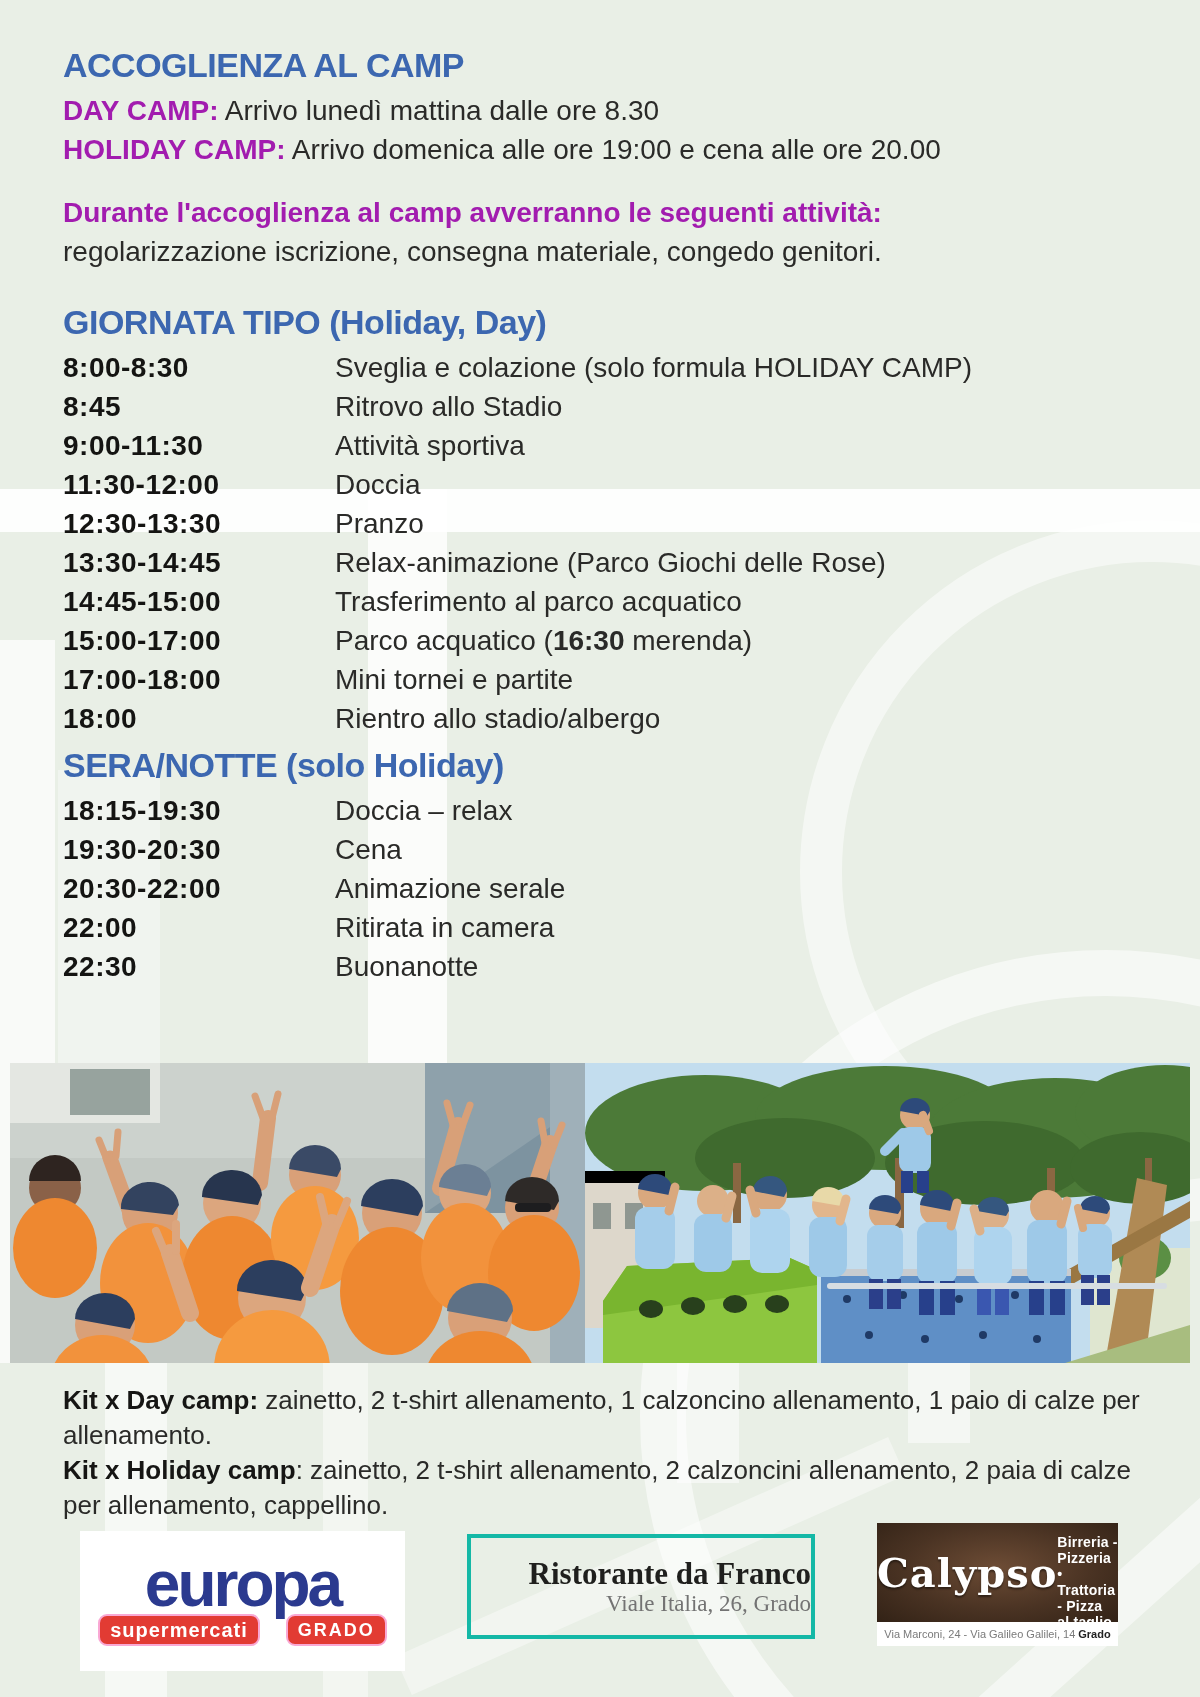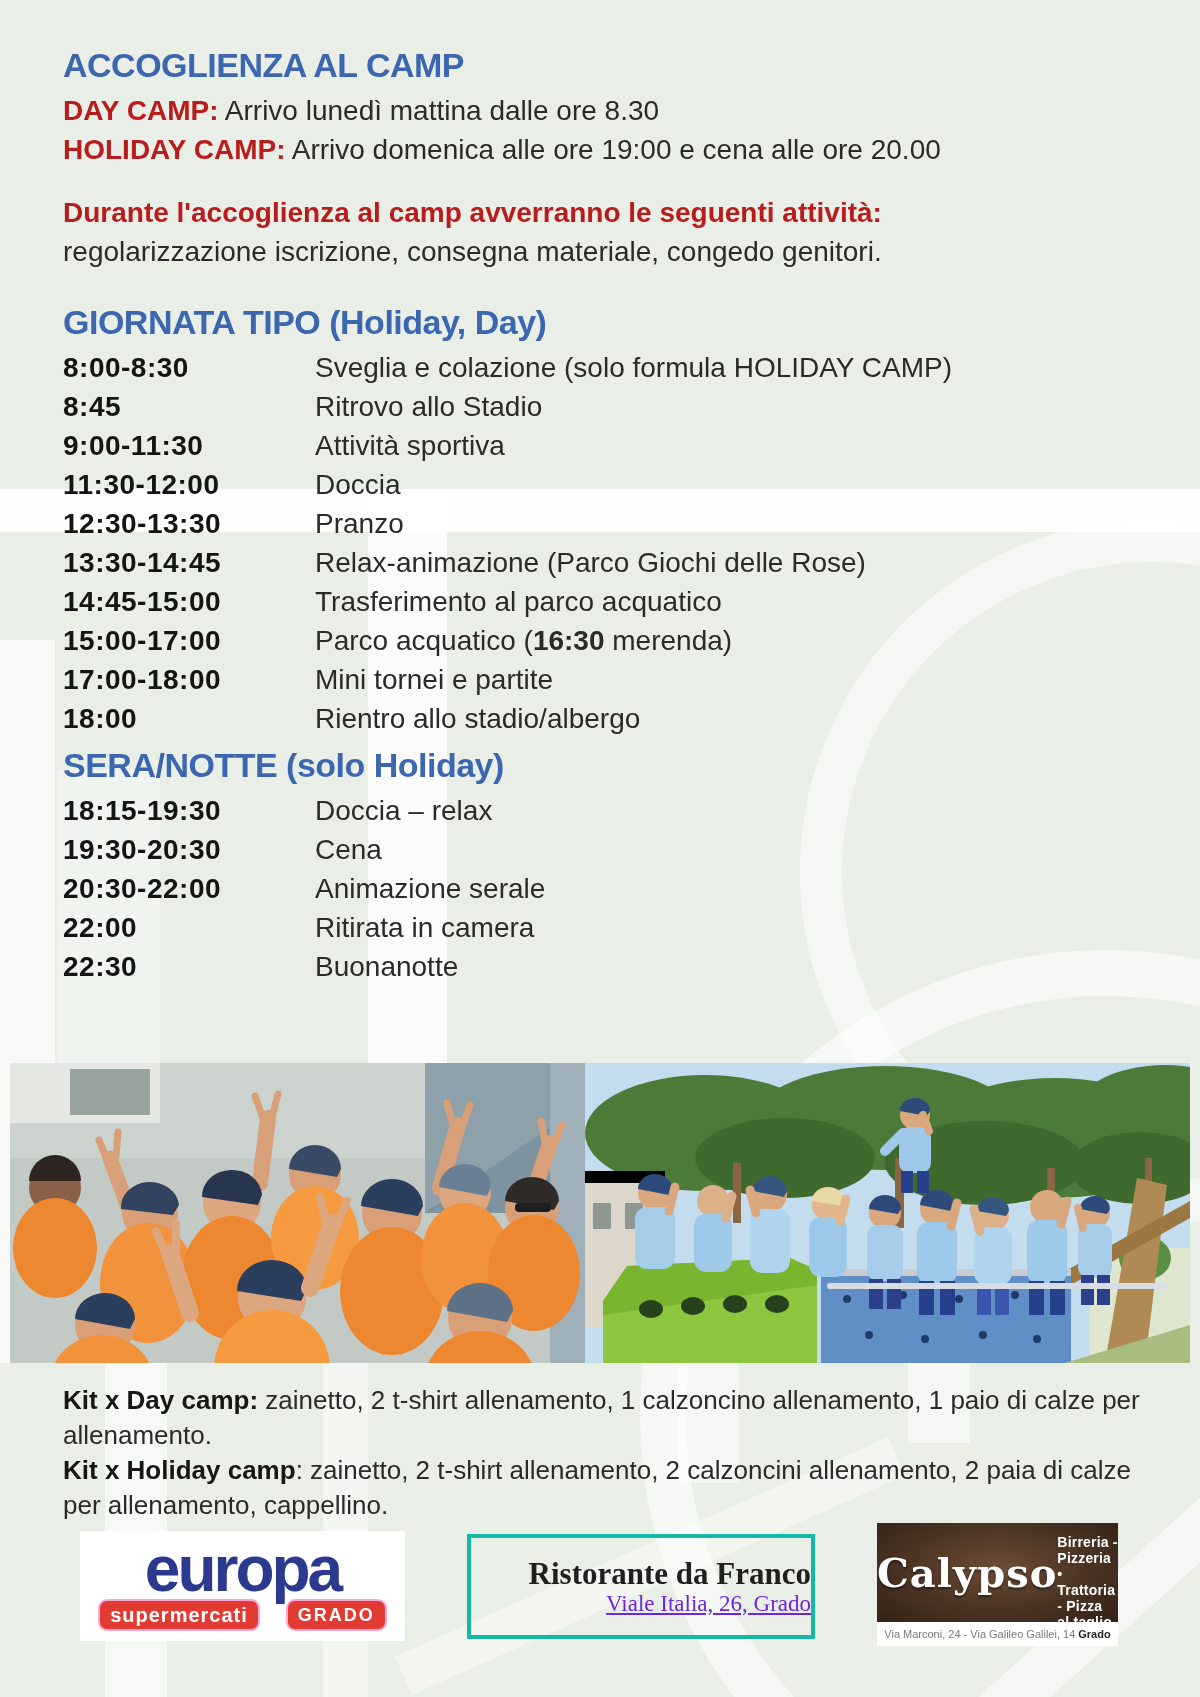--- a/index.html
+++ b/index.html
@@ -9,41 +9,41 @@
     font-family:"Liberation Sans", sans-serif;
   }
   
   .wm{position:absolute;background:#ffffff;z-index:0;}
   .ring{position:absolute;border-radius:50%;background:transparent;z-index:0;}
   
   .content{position:absolute;inset:0;z-index:1;}
   .blk{position:absolute;left:63px;width:1090px;}
   .sec-title{font-size:34px;font-weight:bold;color:#3c67b0;letter-spacing:-0.5px;margin:0 0 6px 0;}
   .line{font-size:28px;line-height:39px;margin:0;color:#2a2a28;}
-  .line b{color:#b91c1c;}
+  .line b{color:#a21caf;}
   .sched{display:grid;grid-template-columns:252px 1fr;}
   .sched .t{font-weight:bold;font-size:28px;line-height:39px;color:#141412;letter-spacing:0.5px;}
-  .sched .a{font-size:28px;line-height:39px;color:#2a2a28;}
+  .sched .a{font-size:28px;line-height:39px;color:#2a2a28;margin-left:20px;}
   .photos{position:absolute;top:1063px;left:10px;width:1180px;height:300px;display:flex;}
   .photos svg{display:block;height:300px;}
   .kit{position:absolute;top:1383px;left:63px;width:1090px;font-size:26px;line-height:35px;color:#2a2a28;}
   .kit b{color:#161614;}
   
-  .europa{position:absolute;left:80px;top:1531px;width:325px;height:110px;background:#fff;
+  .europa{position:absolute;left:80px;top:1531px;width:325px;height:140px;background:#fff;
           display:flex;flex-direction:column;align-items:center;justify-content:center;}
   .europa .name{font-size:64px;font-weight:bold;color:#2b3a8f;letter-spacing:-3px;line-height:56px;}
   .europa .badges{display:flex;gap:26px;margin-top:2px;}
   .badge{background:#e23b33;color:#fff;font-weight:bold;border-radius:9px;border:2px solid #f9a8d4;
          padding:1px 10px;font-size:20px;letter-spacing:1px;line-height:26px;}
   .badge.grado{font-size:18px;letter-spacing:2px;}
   .franco{position:absolute;left:467px;top:1534px;width:340px;height:97px;border:4px solid #14b8a6;
           display:flex;flex-direction:column;align-items:flex-end;justify-content:center;
           font-family:"Liberation Serif", serif;}
   .franco .name{font-size:31px;font-weight:bold;color:#1f1f1d;line-height:34px;}
-  .franco .addr{font-size:23px;color:#6d28d9;line-height:26px;text-decoration:underline;}
+  .franco .addr{font-size:23px;color:#737373;line-height:26px;}
   .calypso{position:absolute;left:877px;top:1523px;width:241px;height:123px;background:#fff;}
   .calypso .brown{height:99px;background:radial-gradient(ellipse at 50% 45%, #6d4c35 0%, #4a3323 55%, #322216 100%);
           display:flex;flex-direction:row;align-items:center;justify-content:center;}
   .calypso .name{font-family:"DejaVu Serif", serif;font-weight:bold;font-size:40px;color:#fff;
           line-height:42px;letter-spacing:1px;text-shadow:0 2px 2px rgba(0,0,0,.45);}
   .calypso .tag{font-size:14px;font-weight:bold;color:#fff;margin-top:19px;letter-spacing:0.2px;}
   .calypso .addr{height:24px;display:flex;align-items:center;justify-content:center;
           font-size:11px;color:#7a7a7a;background:#fff;}
   .calypso .addr b{color:#222;margin-left:3px;}
 </style>

